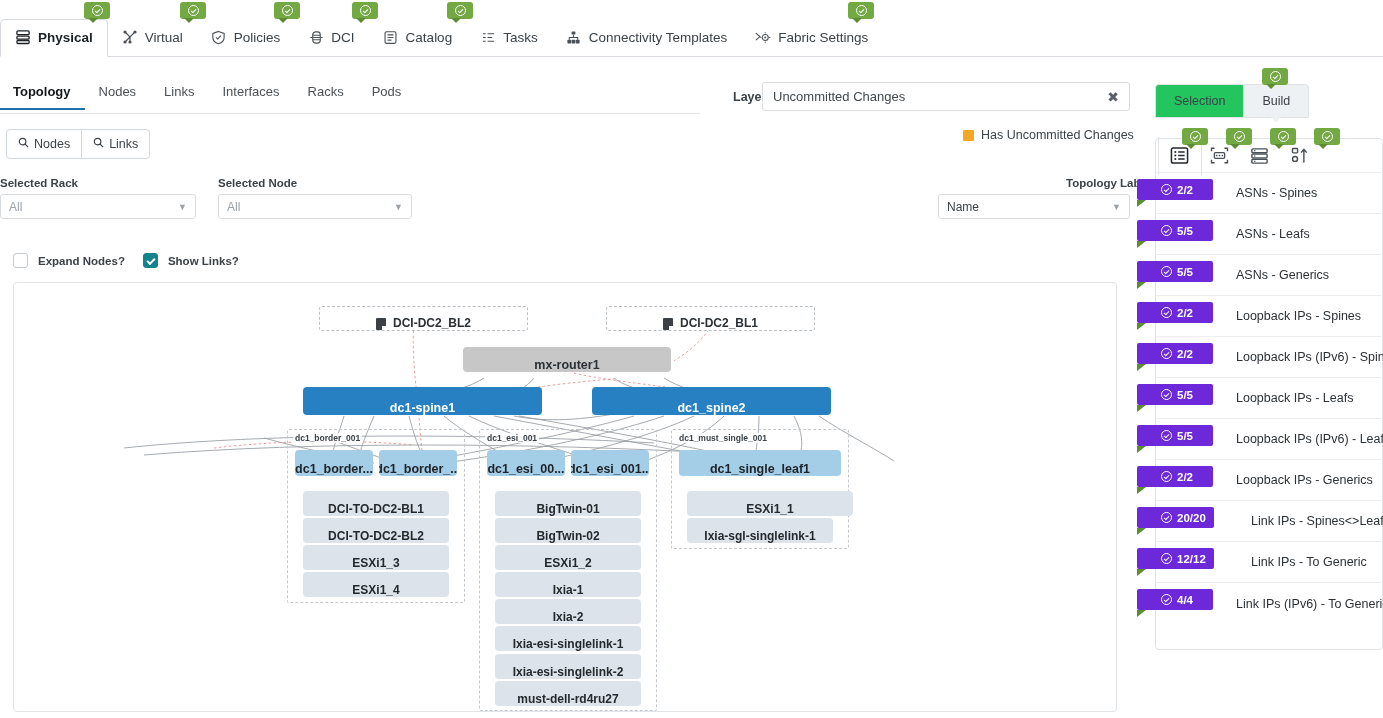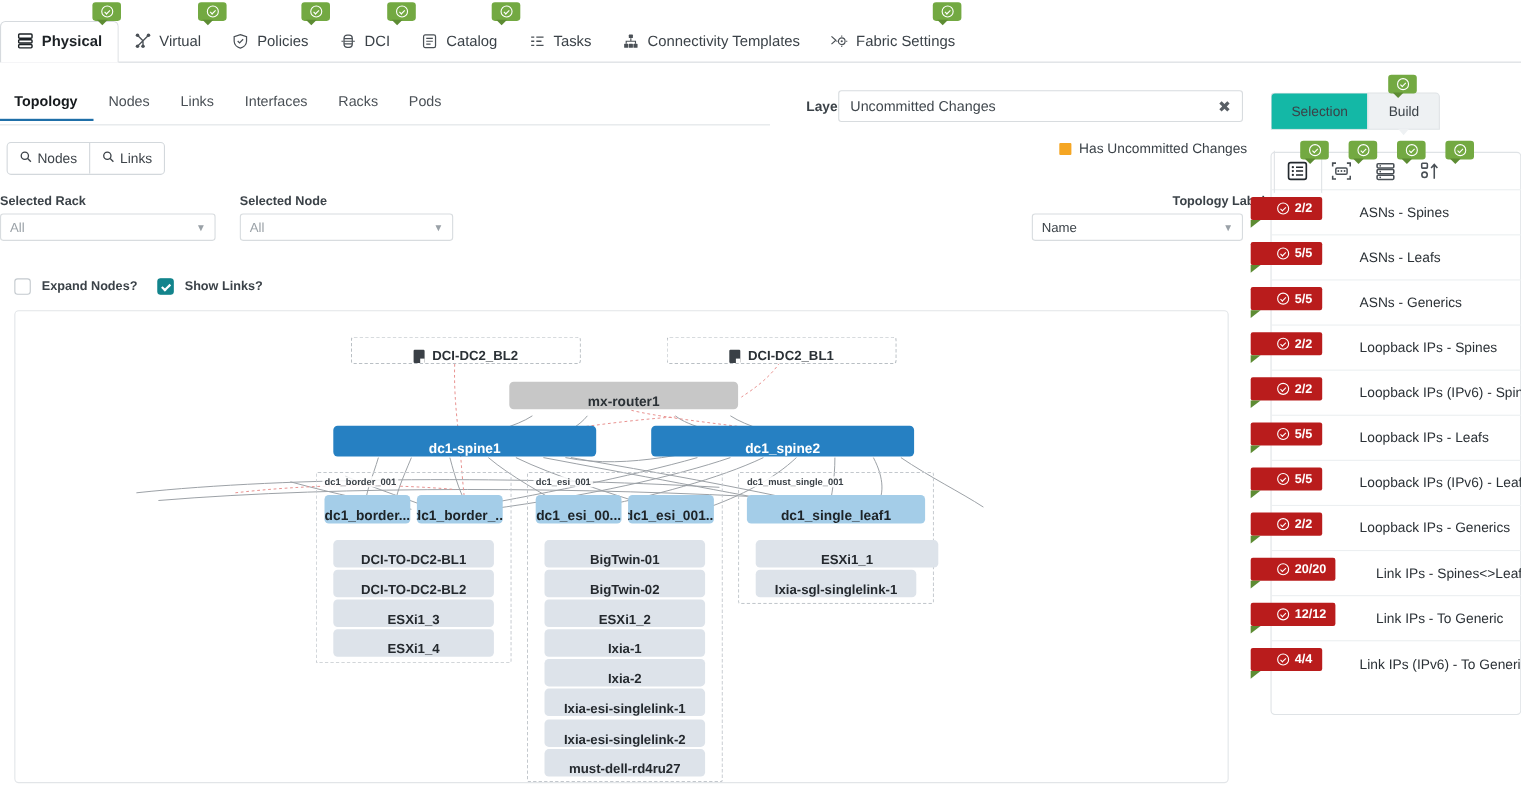--- a/index.html
+++ b/index.html
@@ -159,21 +159,21 @@
   .rack-group { position: absolute; border: 1px dashed #c3c8cd; border-radius: 2px; }
   .rack-label {
     position: absolute; top: 3px; left: 5px; font-size: 8.5px; font-weight: bold; color: #3b4248;
     background: rgba(255,255,255,0.85); padding: 0 2px; white-space: nowrap;
   }
 
   
   .rp-tabs { position: absolute; left: 1155px; top: 84px; display: flex; }
   .rp-tab {
     font-size: 12.5px; color: #3b4248; padding: 9px 18px; cursor: pointer;
-    border: 1px solid #dfe3e6; background: #14b8a6;
+    border: 1px solid #dfe3e6; background: #22c55e;
   }
   .rp-tab:first-child { border-top-left-radius: 4px; border-right: none; }
   .rp-tab:last-child { border-top-right-radius: 4px; }
   .rp-tab.active { background: #eef1f3; font-weight: normal; position: relative; }
   .rp-tab.active::after {
     content: ""; position: absolute; bottom: -6px; left: 50%; margin-left: -5px;
     border-left: 5px solid transparent; border-right: 5px solid transparent;
     border-top: 6px solid #eef1f3;
   }
 
@@ -195,22 +195,22 @@
   }
 
   .rp-list { position: absolute; left: 0; top: 34px; width: 228px; }
   .rp-row {
     position: relative; height: 41px; display: flex; align-items: center;
     border-bottom: 1px solid #eceff1; padding-left: 80px;
   }
   .rp-row:last-child { border-bottom: none; }
   .rp-row .ribbon {
     position: absolute; left: -19px; top: 6px; height: 21px;
-    background: #b91c1c; color: #fff; font-size: 11.5px; font-weight: bold;
-    display: flex; align-items: center; gap: 5px; padding: 0 9px 0 24px;
+    background: #6d28d9; color: #fff; font-size: 11.5px; font-weight: bold;
+    display: flex; align-items: center; gap: 5px; padding: 0 20px 0 24px;
     border-radius: 2px;
   }
   .rp-row .ribbon.wide { padding-right: 8px; }
   .rp-row .ribbon::after {
     content: ""; position: absolute; left: 0; bottom: -7px;
     border-left: 9px solid #5d8c33; border-bottom: 7px solid transparent;
   }
   .rp-row .ribbon .chk {
     width: 11px; height: 11px; border-radius: 50%; border: 1.4px solid #fff;
     position: relative; flex: none;

